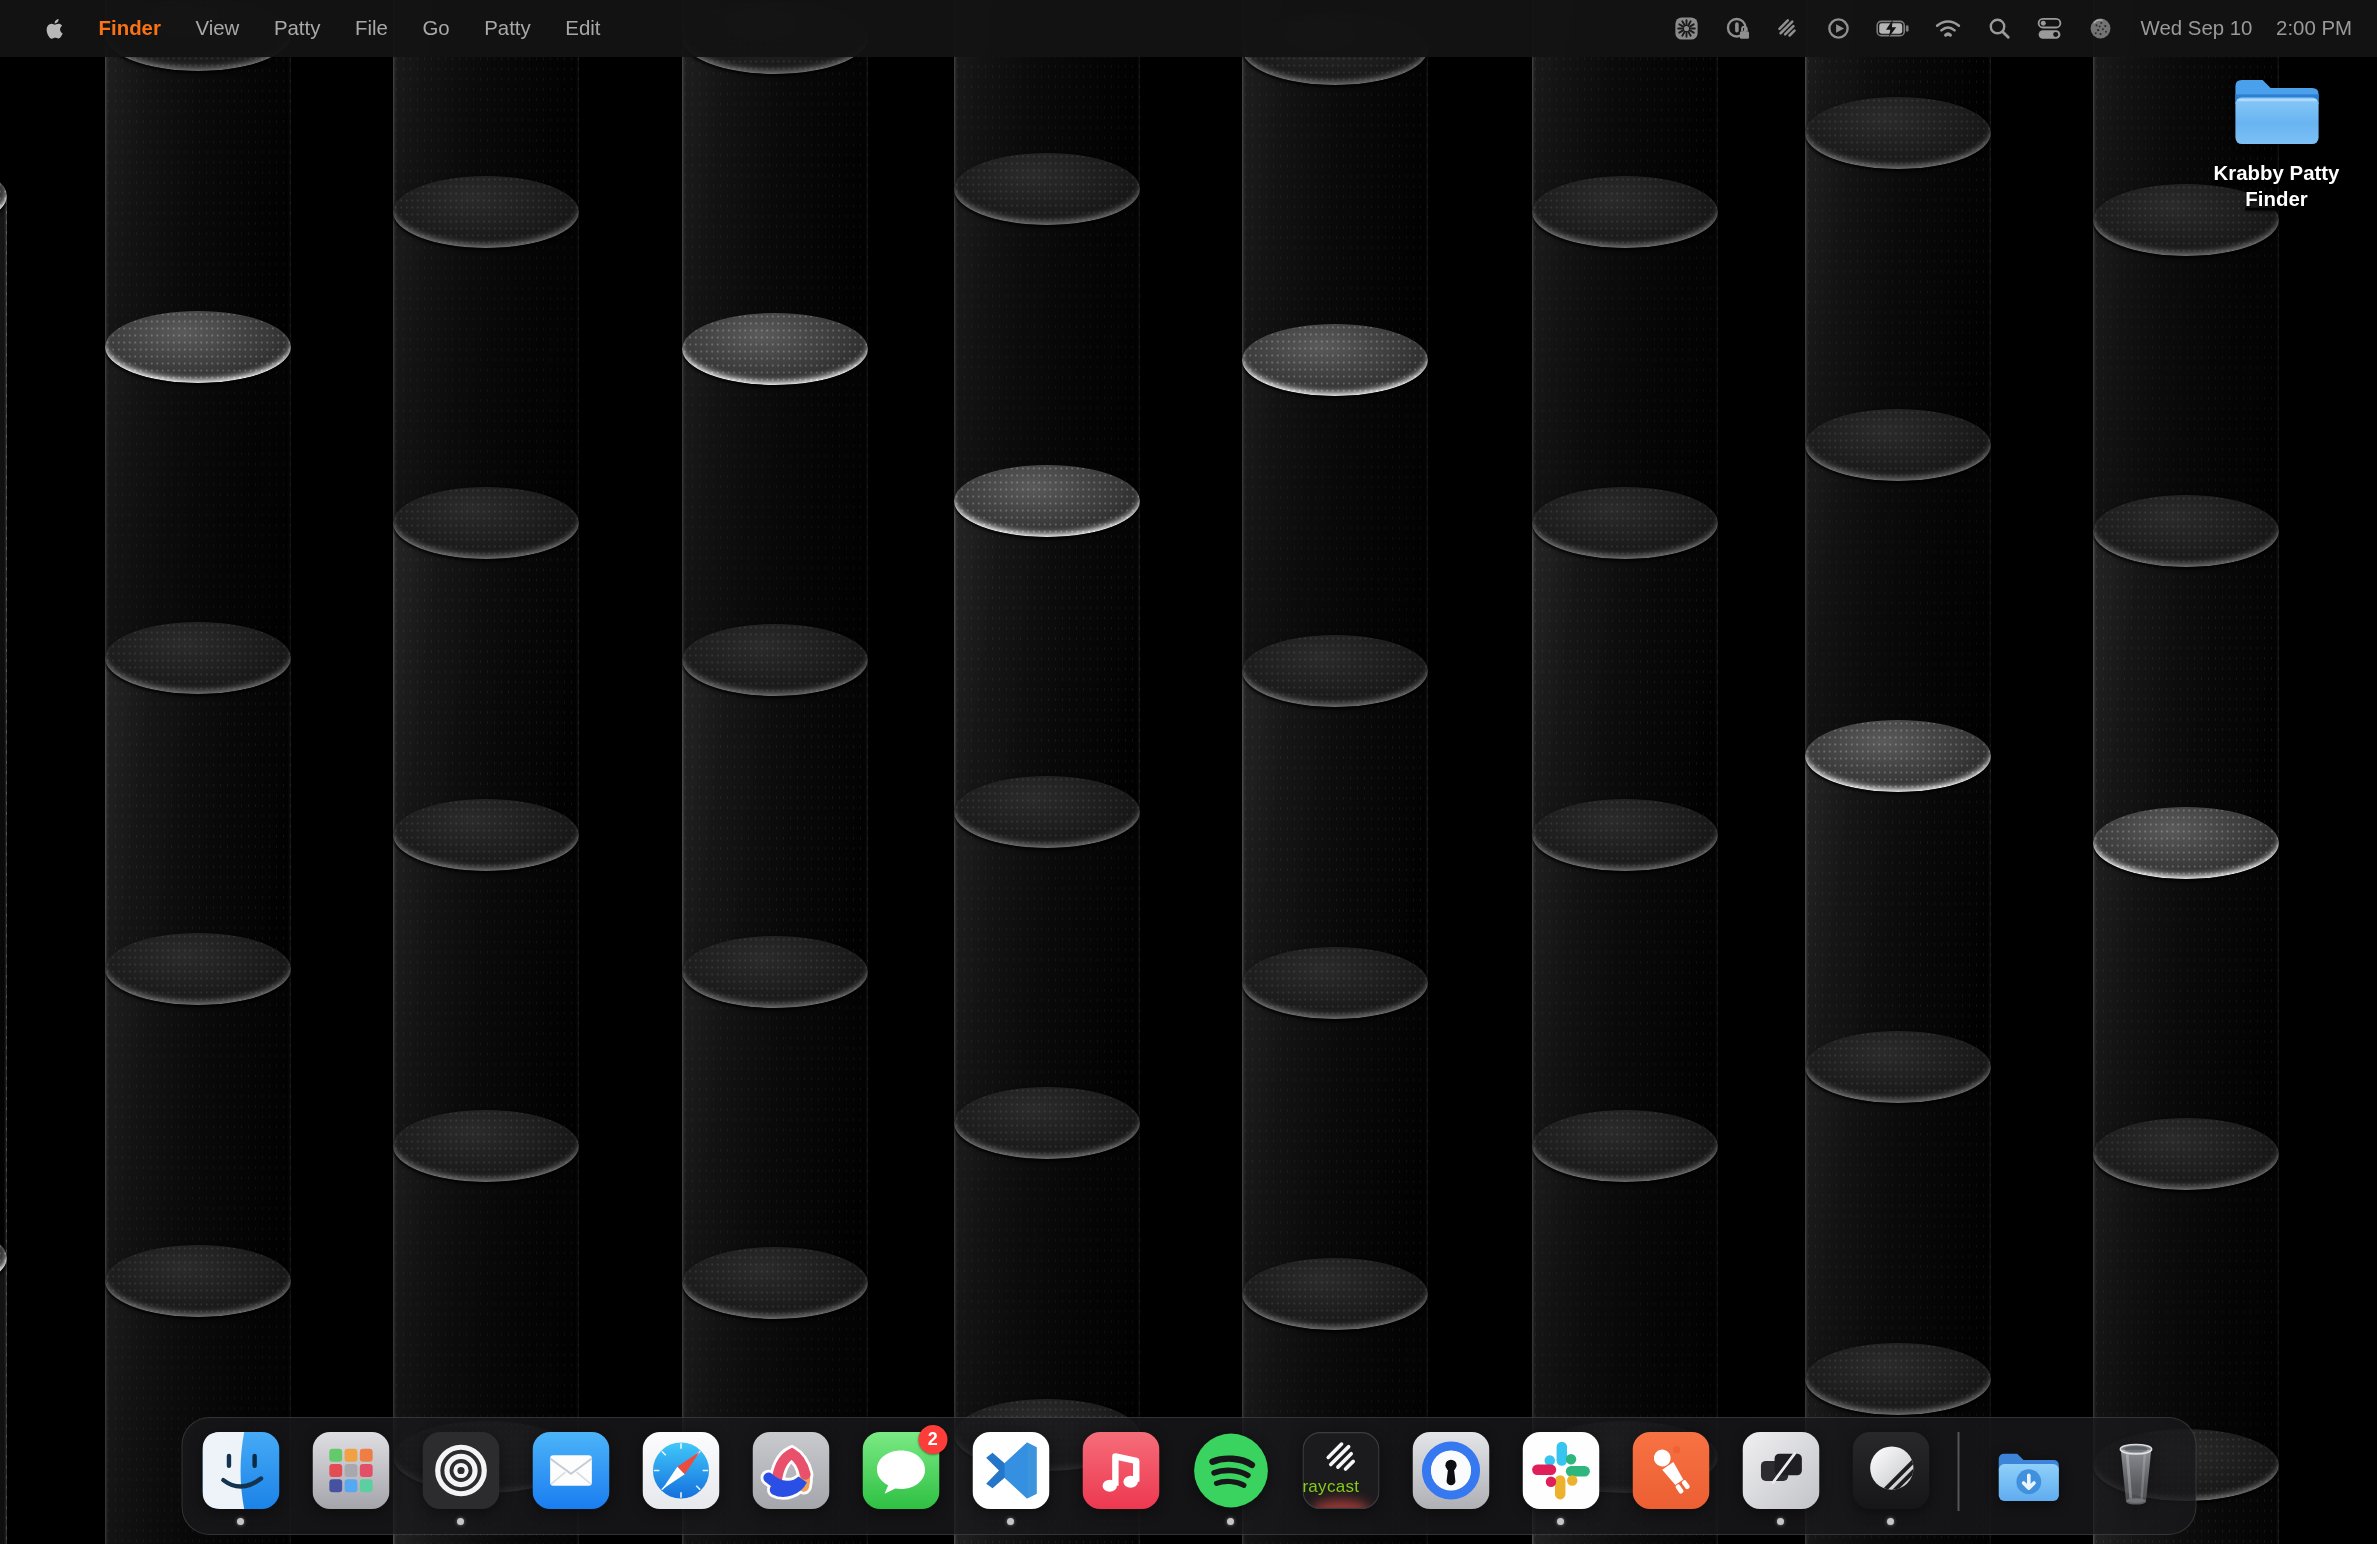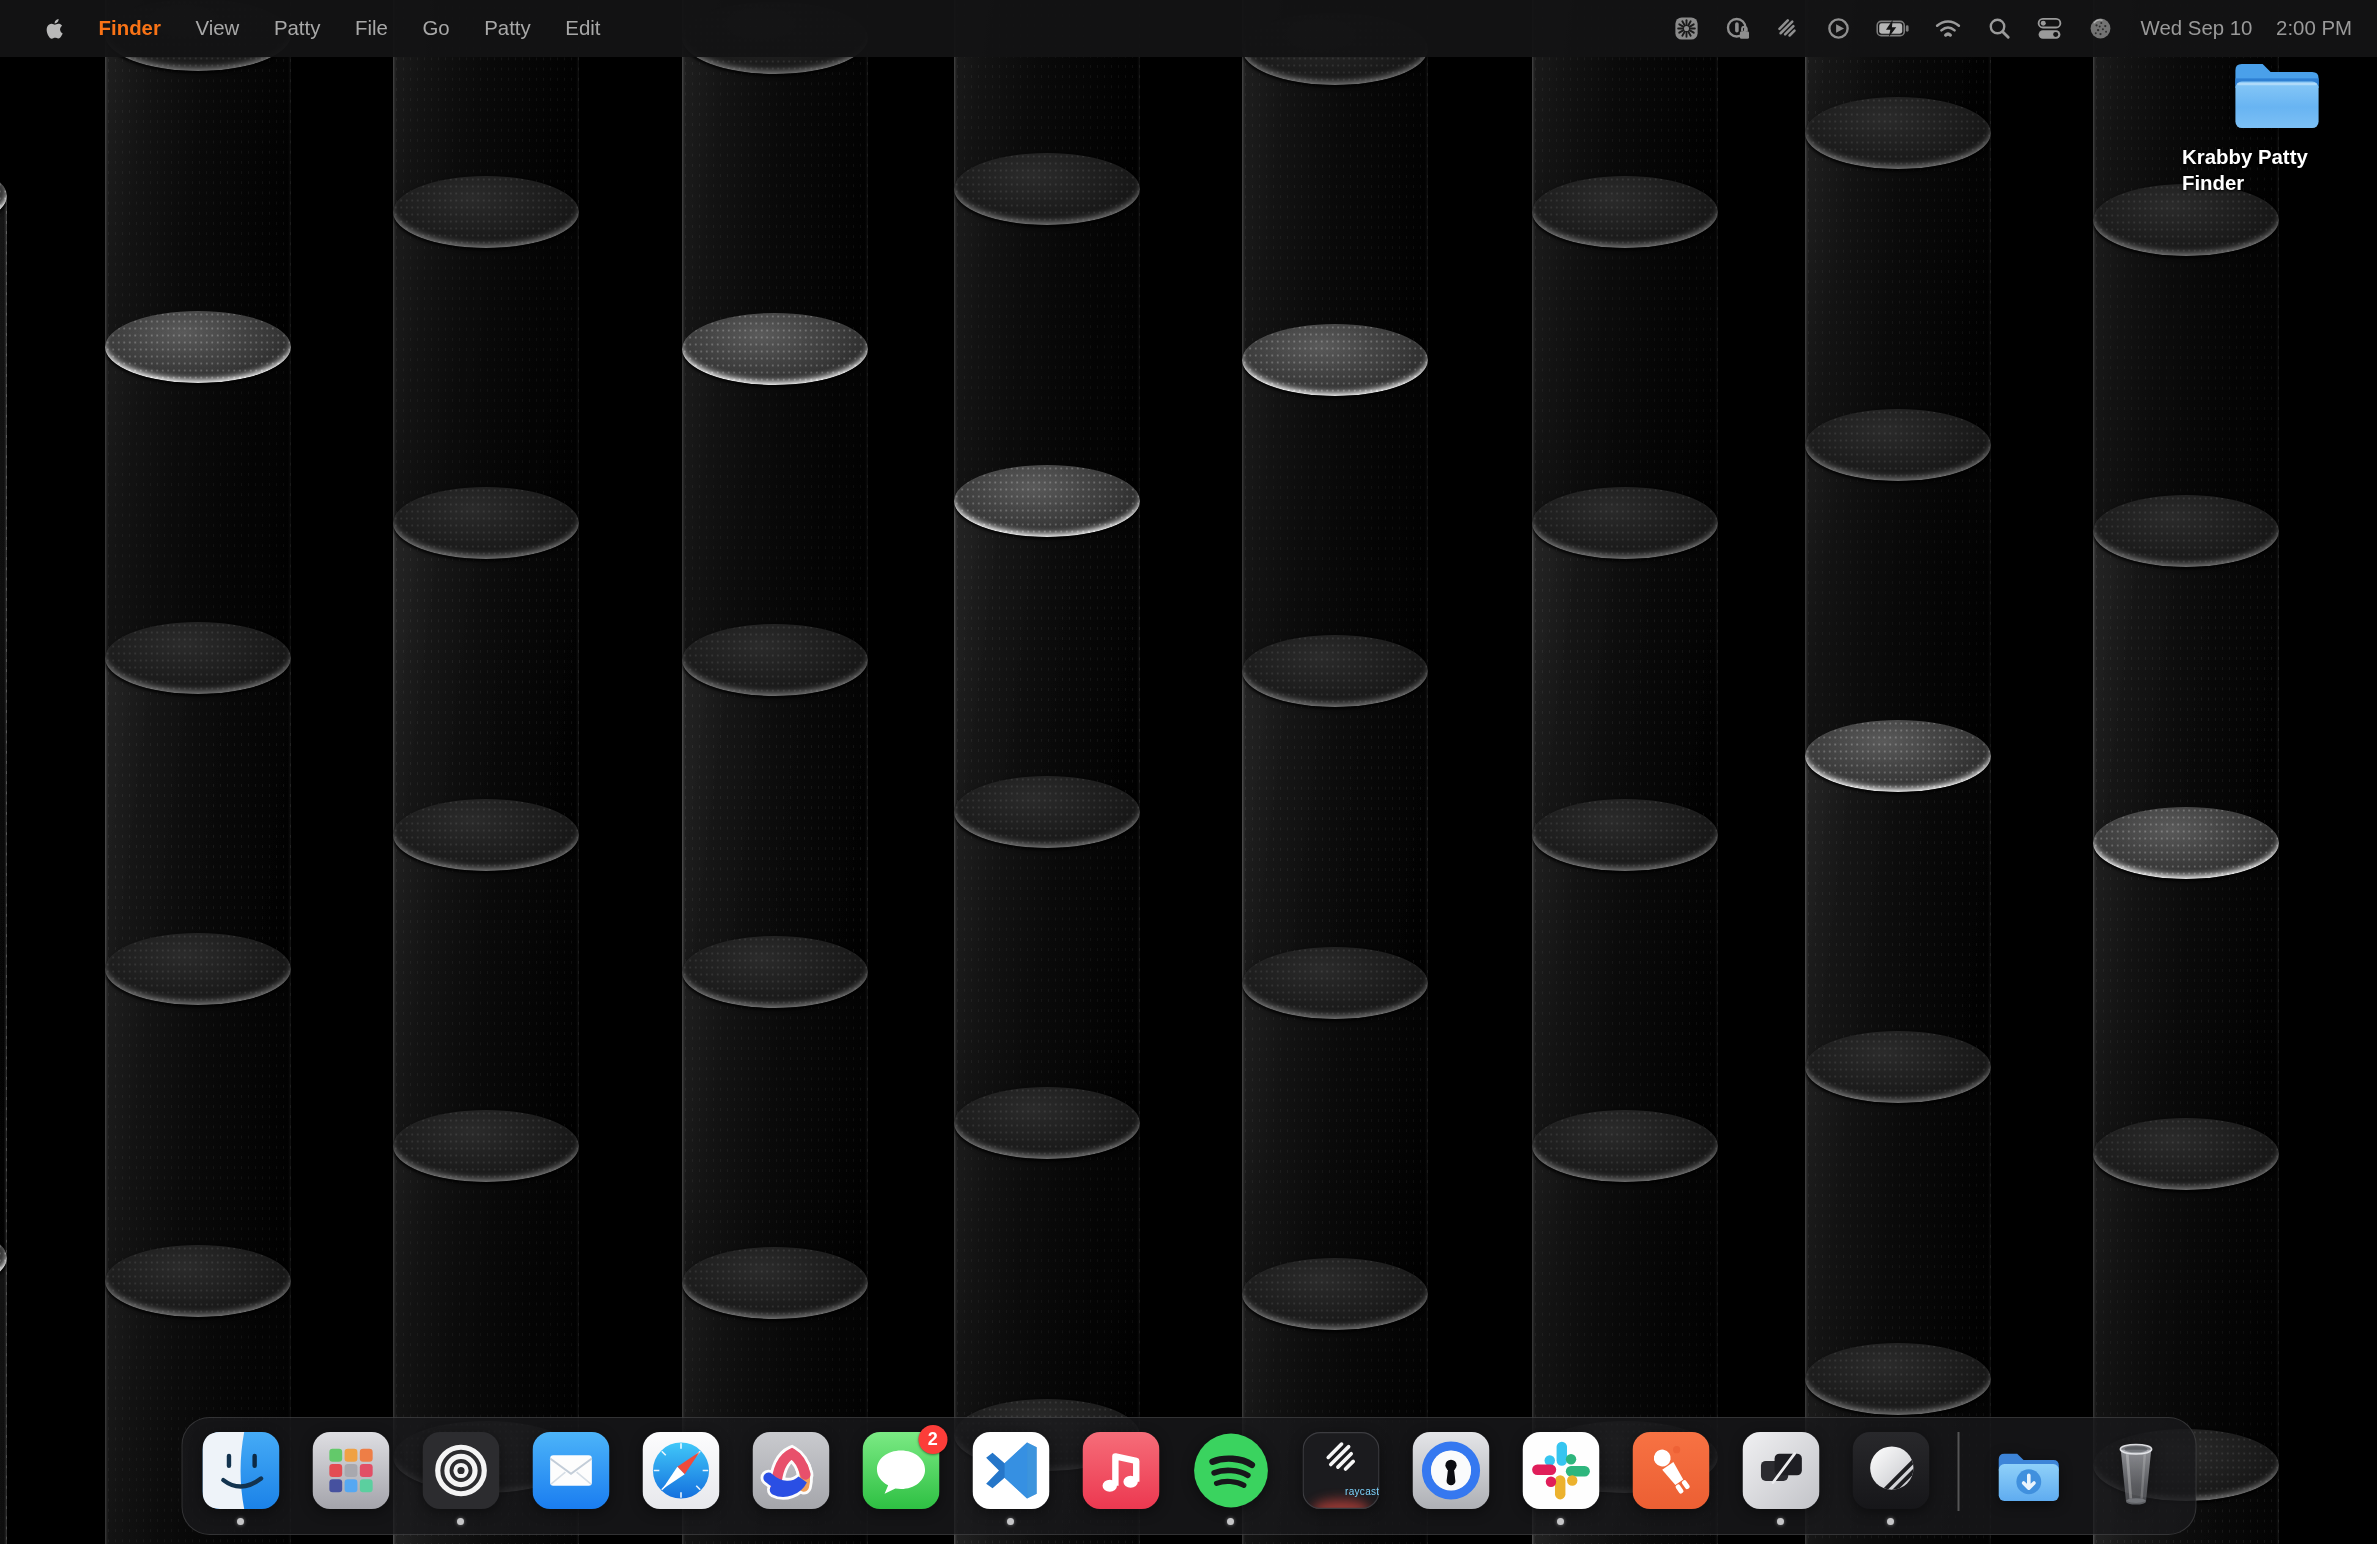--- a/index.html
+++ b/index.html
@@ -41,21 +41,21 @@
   .mb-left{display:flex;align-items:center;padding-left:27px;}
   .mb-apple{display:flex;align-items:center;padding:0 17.3px;}
   .mb-item{padding:0 17.3px;white-space:nowrap;color:#a8a8a8;}
   .mb-item.active{font-weight:bold;color:#f97316;}
   .mb-right{display:flex;align-items:center;gap:23.6px;padding-right:25px;color:#9a9a9a;}
   .st{display:flex;align-items:center;}
   .mb-date{margin-left:3.1px;white-space:nowrap;color:#9a9a9a;}
   .mb-time{white-space:nowrap;color:#9a9a9a;}
 
   
-  .desktop-folder{position:absolute;left:2182px;top:56px;width:189px;z-index:5;text-align:left;cursor:default;}
+  .desktop-folder{position:absolute;left:2182px;top:72px;width:189px;z-index:5;text-align:center;cursor:default;text-decoration:underline;}
   .desktop-folder svg{display:block;margin:0 auto;width:96px;height:80px;filter:drop-shadow(0 2.4px 3.1px rgba(0,0,0,.6));}
   .folder-label{
     margin-top:7.9px;color:#fff;font-weight:bold;font-size:20.4px;line-height:26px;
     text-shadow:0 0.8px 3.1px rgba(0,0,0,.95),0 0 1.6px rgba(0,0,0,.8);
   }
   .folder-label span{display:block;}
 
   
   .dock{
     position:absolute;bottom:9.4px;left:50%;transform:translateX(-50%);z-index:20;
@@ -71,22 +71,22 @@
     display:none;position:absolute;left:50%;bottom:-16.5px;transform:translateX(-50%);
     width:7px;height:7px;border-radius:50%;background:#c6c6c8;box-shadow:0 0 3.9px rgba(255,255,255,.45);
   }
   .dock-item.running .dot{display:block;}
   .badge{
     position:absolute;top:-6.3px;right:-7.9px;min-width:29px;height:29px;border-radius:15px;
     background:#fc3d39;color:#fff;font-size:18px;font-weight:bold;
     display:flex;align-items:center;justify-content:center;box-shadow:0 0.8px 2.4px rgba(0,0,0,.5);
   }
   .ray-text{
-    position:absolute;left:0;right:0;bottom:11.8px;text-align:right;
-    color:#7dd3fc;font-size:10px;letter-spacing:0.3px;
+    position:absolute;left:0;right:0;bottom:11.8px;text-align:left;
+    color:#84cc16;font-size:17px;letter-spacing:0.3px;
   }
   .dock-divider{width:1.6px;height:79px;background:rgba(255,255,255,0.28);margin:0 -4.7px;flex:0 0 auto;}
 </style>
 </head>
 <body>
 
 <div id="wallpaper">
     <div class="cyl-col" style="left: -179px; width: 186px; filter: brightness(2.4);">
       <div class="cyl-seg">
         <div class="cyl-body" style="top: 197px; height: 1063px;"></div>

